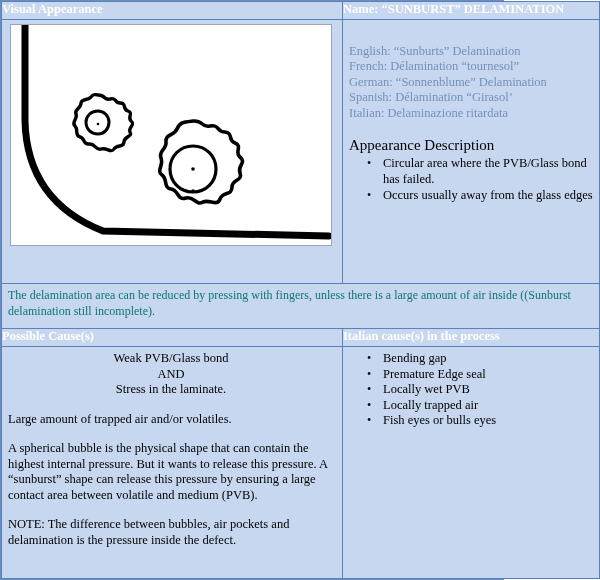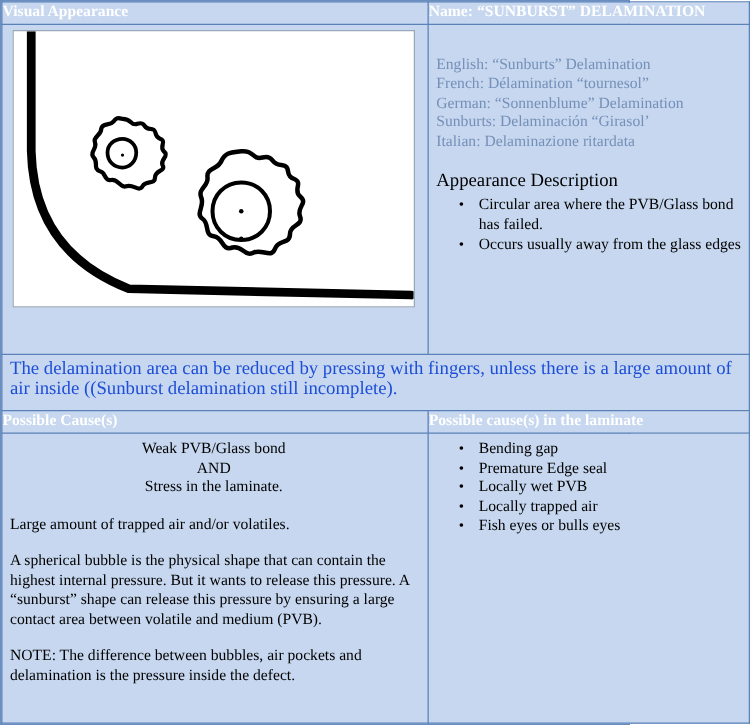--- a/index.html
+++ b/index.html
@@ -102,23 +102,23 @@
     position: absolute;
     left: -16px;
     top: 0;
     font-size: 12px;
   }
   ul.bullets.tight li { margin-bottom: 0px; font-family: Liberation Serif, serif; }
 
   
   .dm-body {
     padding: 3px 7px 4px 6px;
-    font-size: 15px;
+    font-size: 12px;
     line-height: 16px;
-    color: #1d4ed8;
+    color: #0f766e;
   }
 
   
   .cause-body {
     padding: 4px 8px 4px 6px;
     font-size: 12.5px;
     line-height: 15.5px;
     color: #000000;
   }
   .cause-body p {
@@ -179,21 +179,21 @@
             </div>
           </div>
         </td>
 
         <td class="cell">
           <div class="name-body">
             <ul class="lang-list">
               <li>English: “Sunburts” Delamination</li>
               <li>French: Délamination “tournesol”</li>
               <li>German: “Sonnenblume” Delamination</li>
-              <li>Sunburts: Delaminación “Girasol’</li>
+              <li>Spanish: Délamination “Girasol’</li>
               <li>Italian: Delaminazione ritardata</li>
             </ul>
 
             <div class="appearance-title">Appearance Description</div>
             <ul class="bullets">
               <li>Circular area where the PVB/Glass bond has failed.</li>
               <li>Occurs usually away from the glass edges</li>
             </ul>
           </div>
         </td>
@@ -201,21 +201,21 @@
 
 
       <tr>
         <td class="cell" colspan="2">
           <div class="dm-body">The delamination area can be reduced by pressing with fingers, unless there is a large amount of air inside ((Sunburst delamination still incomplete).</div>
         </td>
       </tr>
 
       <tr>
         <th class="cell hdr">Possible Cause(s)</th>
-        <th class="cell hdr">Possible cause(s) in the laminate</th>
+        <th class="cell hdr">Italian cause(s) in the process</th>
       </tr>
 
       <tr>
         <td class="cell">
           <div class="cause-body">
             <p style="white-space: pre-line; text-align: center;">Weak PVB/Glass bond
 AND
 Stress in the laminate.</p>
             <p>Large amount of trapped air and/or volatiles.</p>
             <p>A spherical bubble is the physical shape that can contain the highest internal pressure. But it wants to release this pressure. A “sunburst” shape can release this pressure by ensuring a large contact area between volatile and medium (PVB).</p>

